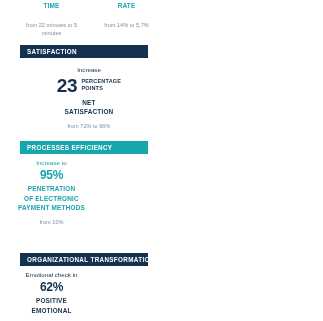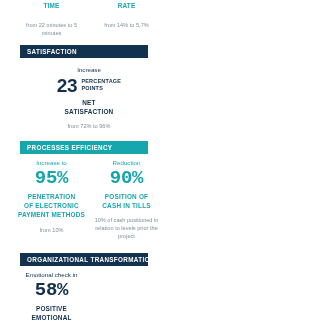--- a/index.html
+++ b/index.html
@@ -58,27 +58,26 @@
 
   .eyebrow {
     font-size: 6.2px;
     color: #17a5ac;
     margin: 0 0 2px 0;
     line-height: 1.25;
   }
   .eyebrow.navy { color: #123250; }
 
   .bigstat {
-    font-size: 19px;
+    font-size: 12px;
     font-weight: bold;
     color: #17a5ac;
     line-height: 1.05;
     margin: 0;
     letter-spacing: -0.3px;
-    font-family: Liberation Mono, monospace;
   }
   .bigstat.navy { color: #12304d; }
 
   .caption {
     font-size: 6.4px;
     font-weight: bold;
     color: #17a5ac;
     line-height: 1.45;
     letter-spacing: 0.2px;
     margin: 3px 0 0 0;
@@ -187,39 +186,30 @@
     <div class="col">
       <p class="eyebrow">Increase to</p>
       <p class="bigstat">95%</p>
       <p class="caption">
         <span>PENETRATION</span><br>
         <span>OF ELECTRONIC</span><br>
         <span>PAYMENT METHODS</span>
       </p>
       <p class="foot">from 10%</p>
     </div>
-    <div class="col">
-      <p class="eyebrow">Reduction</p>
-      <p class="bigstat">90%</p>
-      <p class="caption">
-        <span>POSITION OF</span><br>
-        <span>CASH IN TILLS</span>
-      </p>
-      <p class="foot">10% of cash positioned in relation to levels prior the project</p>
-    </div>
   </div>
 
   <div class="banner banner-navy" id="organizational-banner">
     <span class="banner-label">ORGANIZATIONAL TRANSFORMATION</span>
   </div>
 
   <div class="cols" id="organizational-cols">
     <div class="col">
       <p class="eyebrow navy">Emotional check in</p>
-      <p class="bigstat navy">58%</p>
+      <p class="bigstat navy">62%</p>
       <p class="caption navy">
         <span>POSITIVE</span><br>
         <span>EMOTIONAL</span>
       </p>
     </div>
   </div>
 
 </div>
 
 </body></html>

